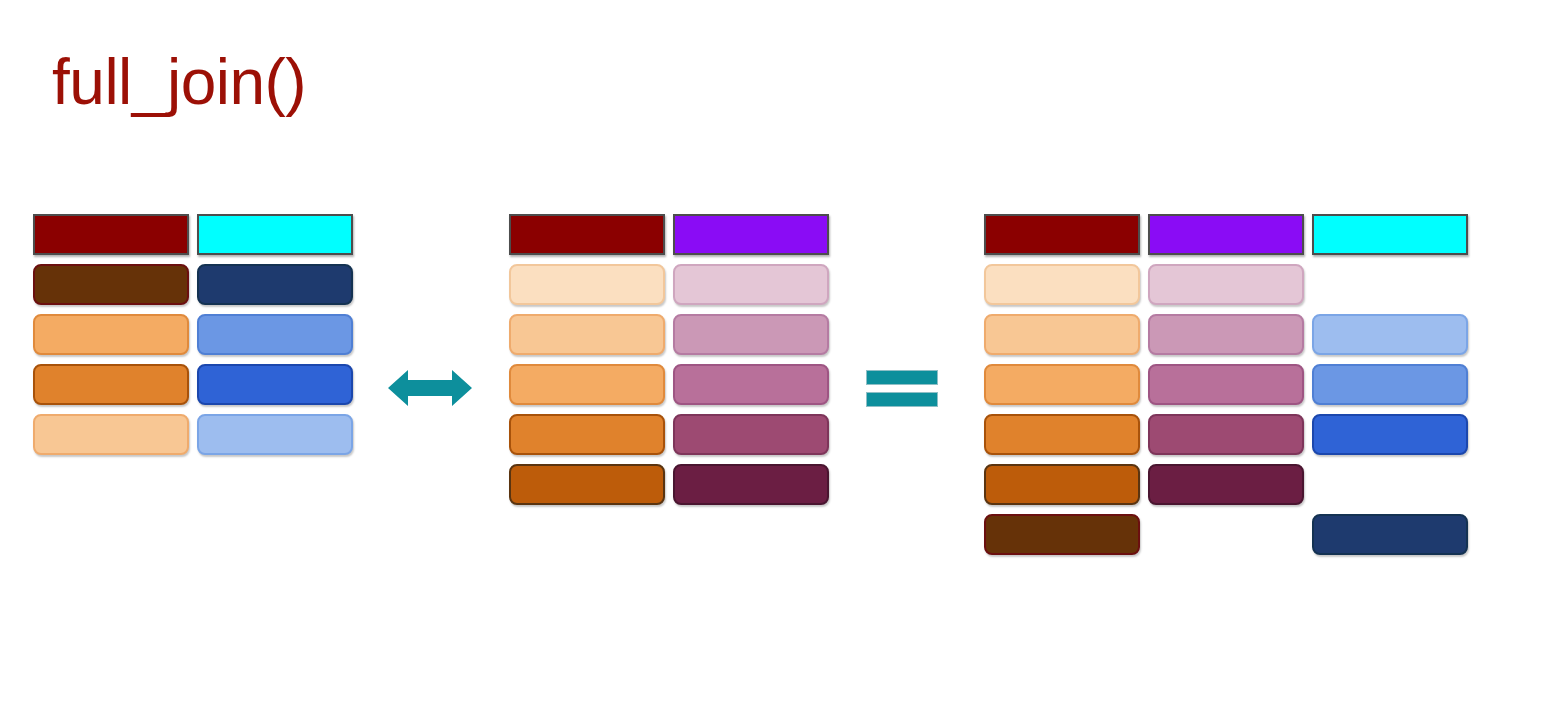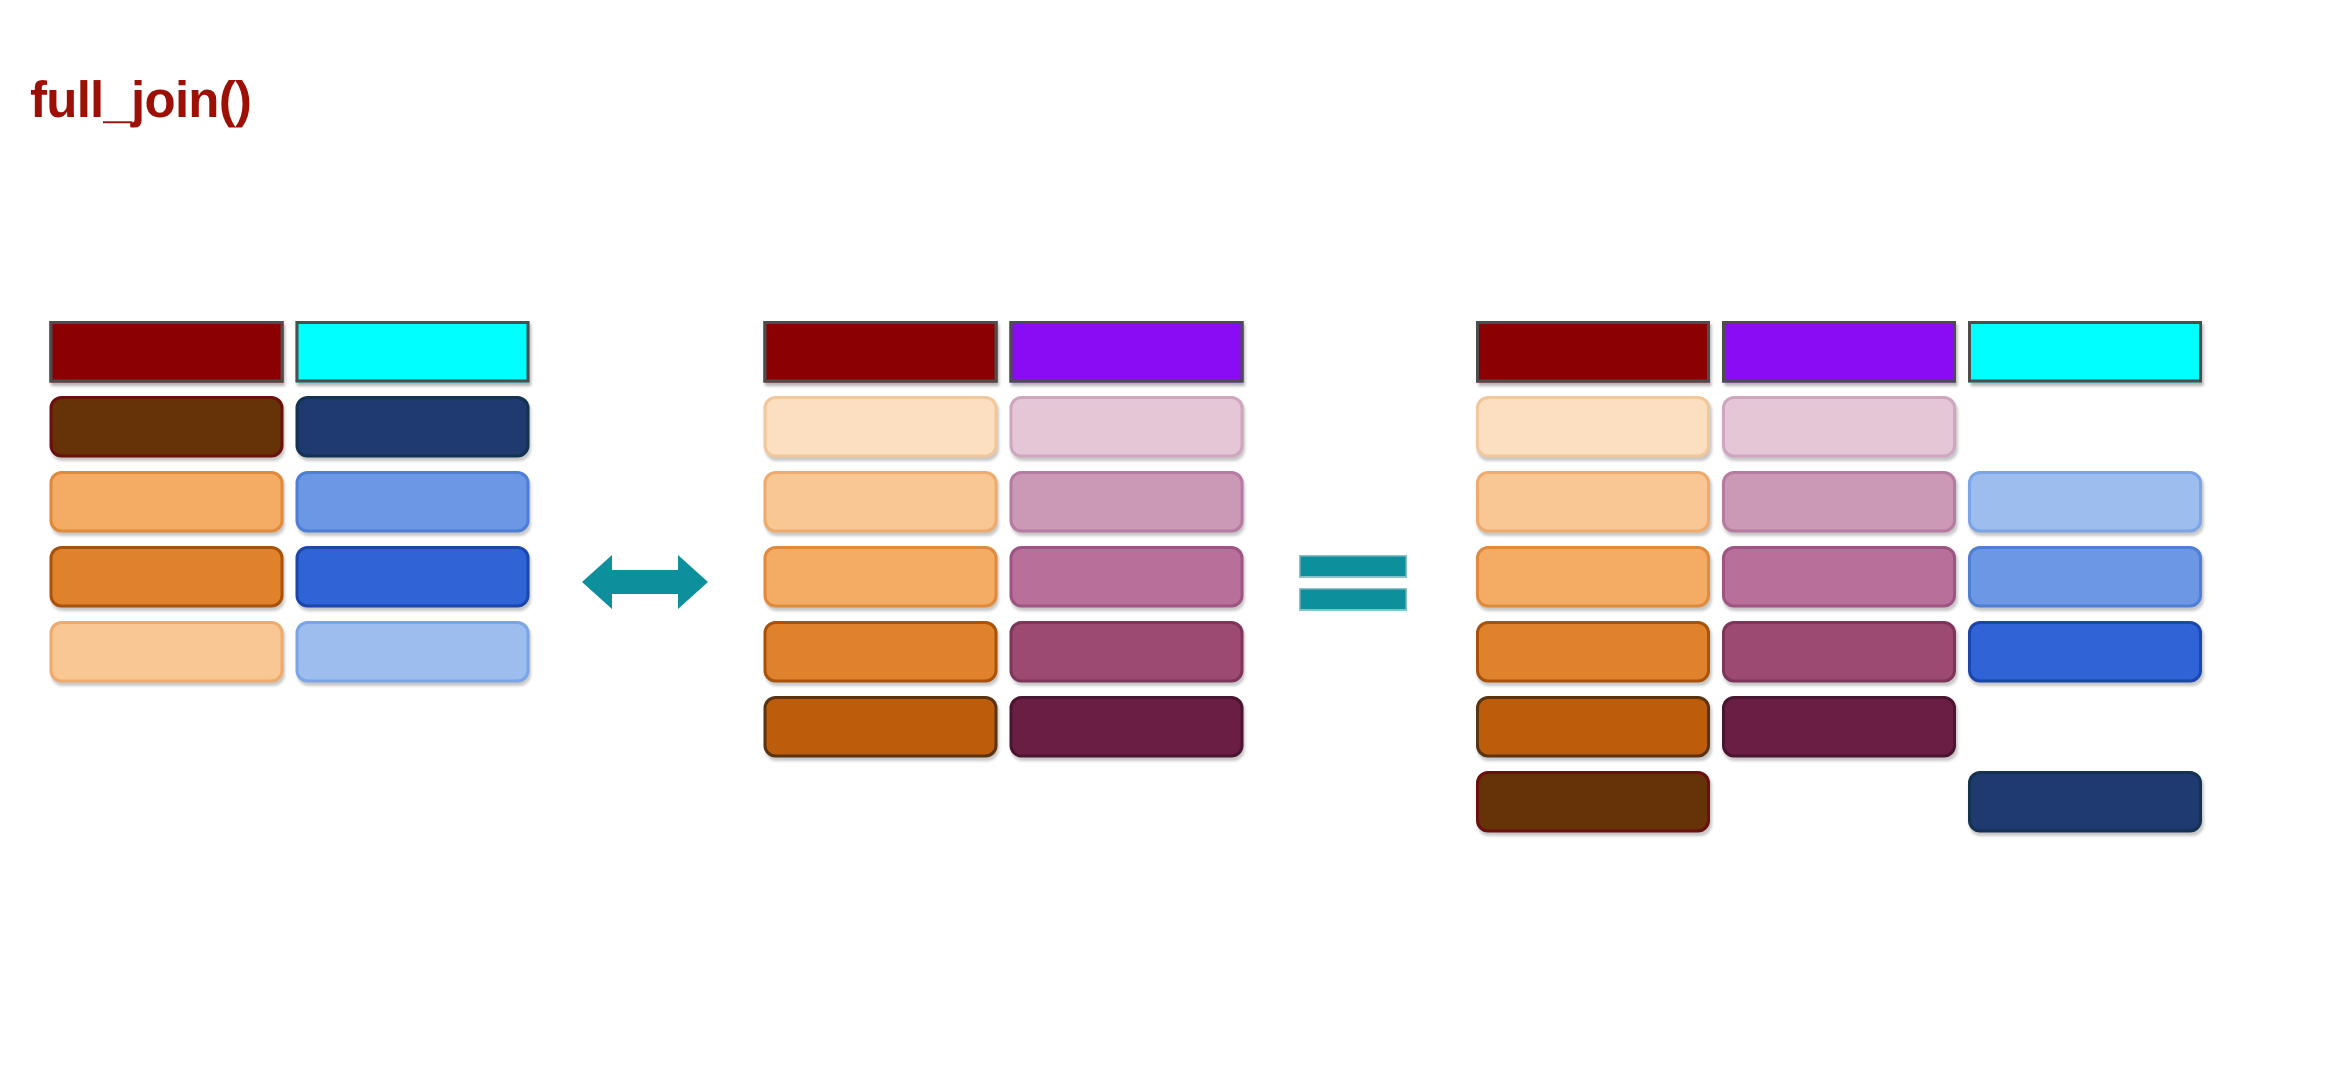--- a/index.html
+++ b/index.html
@@ -4,22 +4,22 @@
 <style>
   html,body{margin:0;padding:0;}
   body{
     width:1550px;height:714px;background:#ffffff;
     font-family:"Liberation Sans", sans-serif;
     position:relative;overflow:hidden;
   }
   #stage{position:absolute;left:0;top:0;width:1550px;height:714px;}
 
   #page-title{
-    position:absolute;left:20px;top:50px;
-    font-size:34px;font-weight:bold;letter-spacing:-0.5px;
+    position:absolute;left:52px;top:50px;
+    font-size:64px;font-weight:normal;letter-spacing:-0.5px;
     color:#9c1006;white-space:nowrap;line-height:1;
   }
 
   .table{position:absolute;}
   .row{position:absolute;left:0;}
   .cell{
     position:absolute;
     box-sizing:border-box;
     border-radius:8px;
     border:2px solid rgba(0,0,0,0.35);

